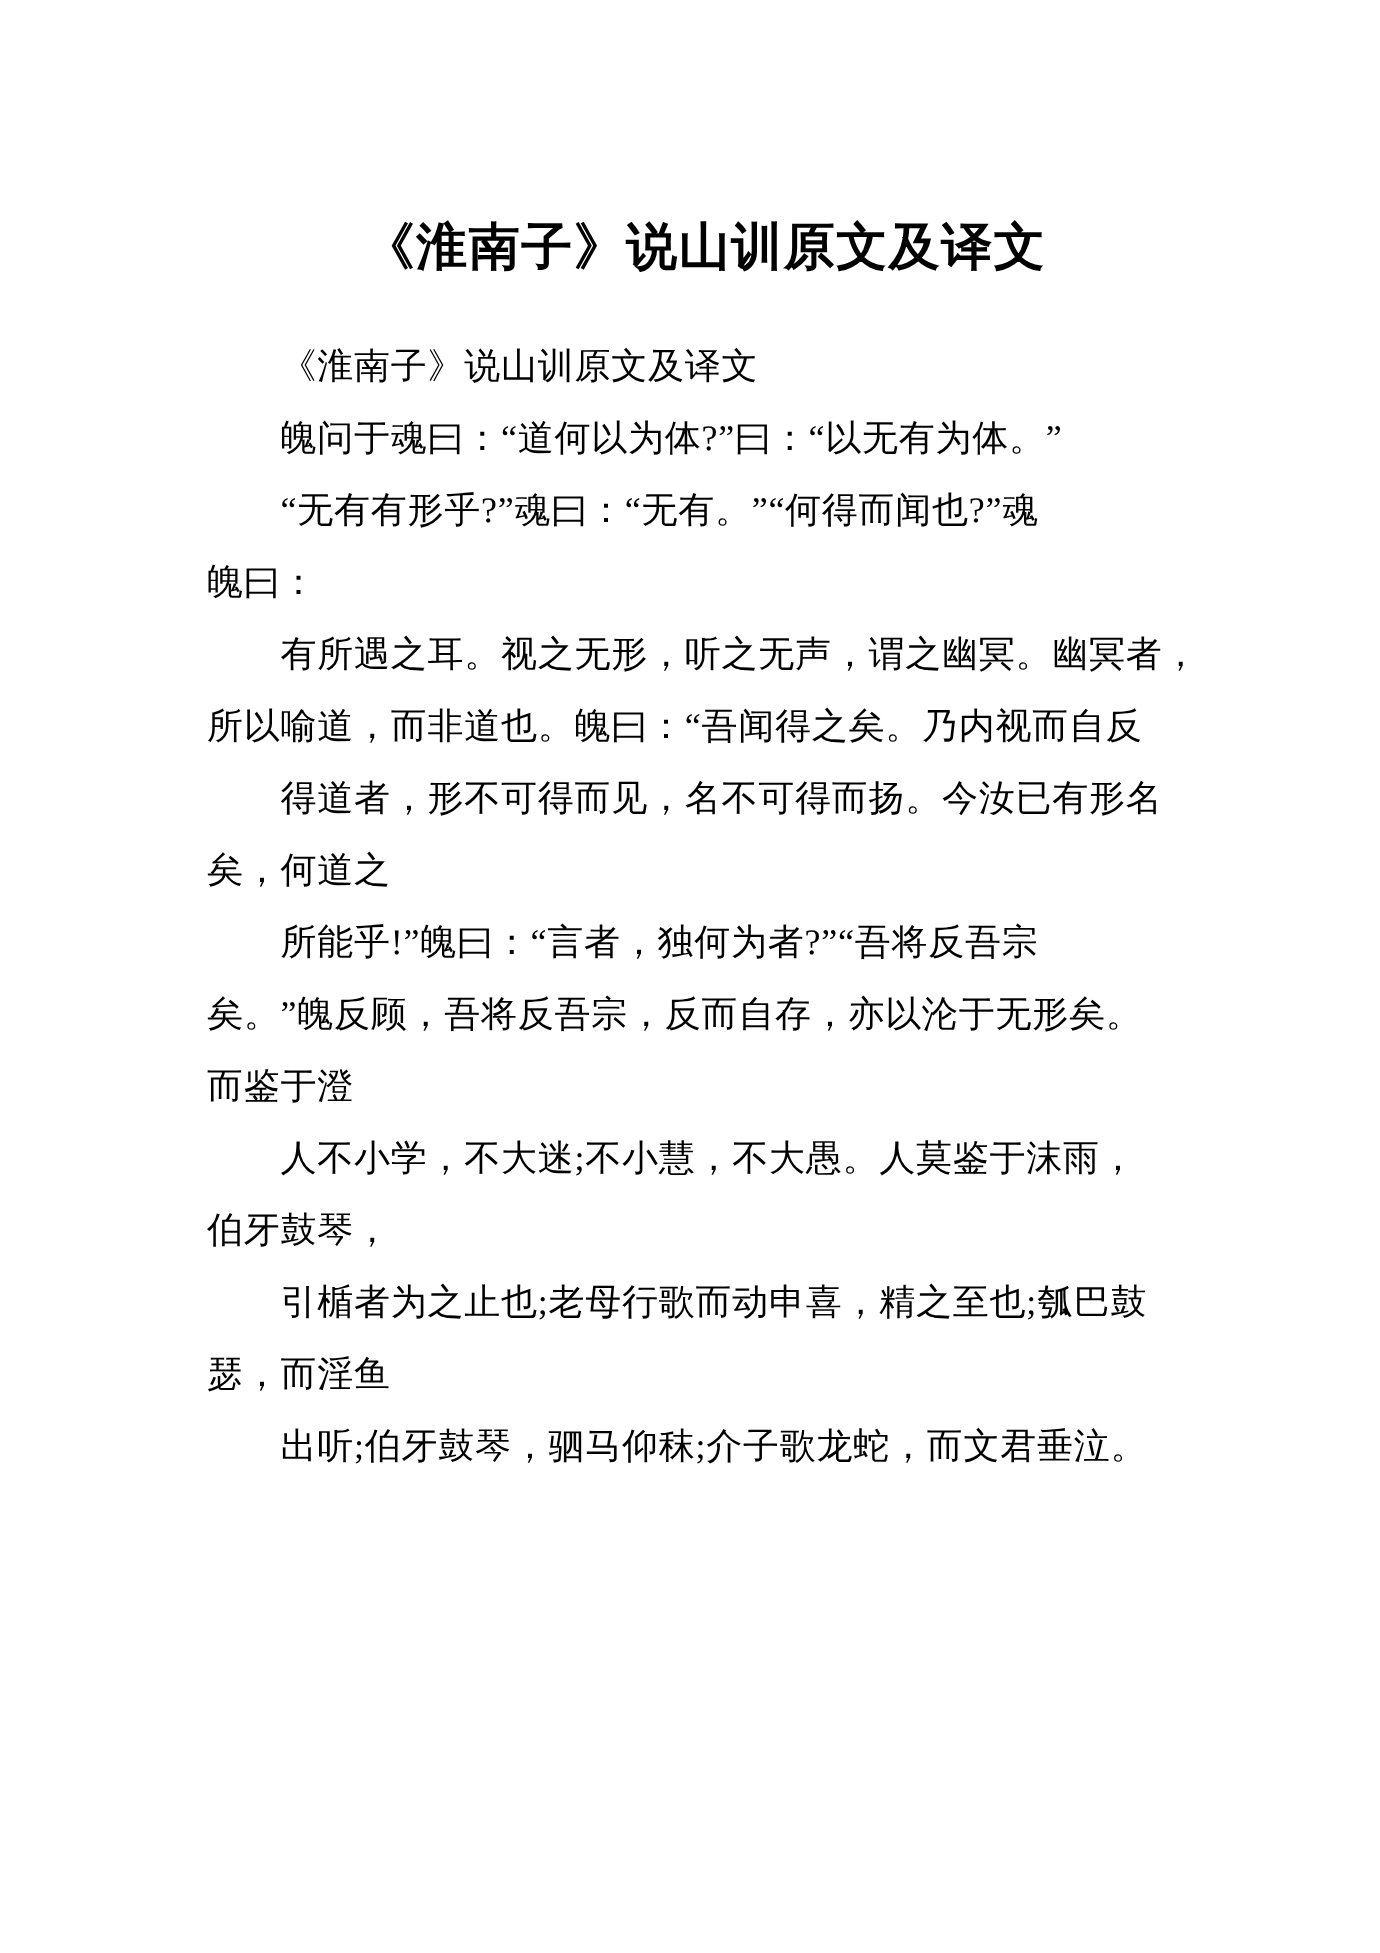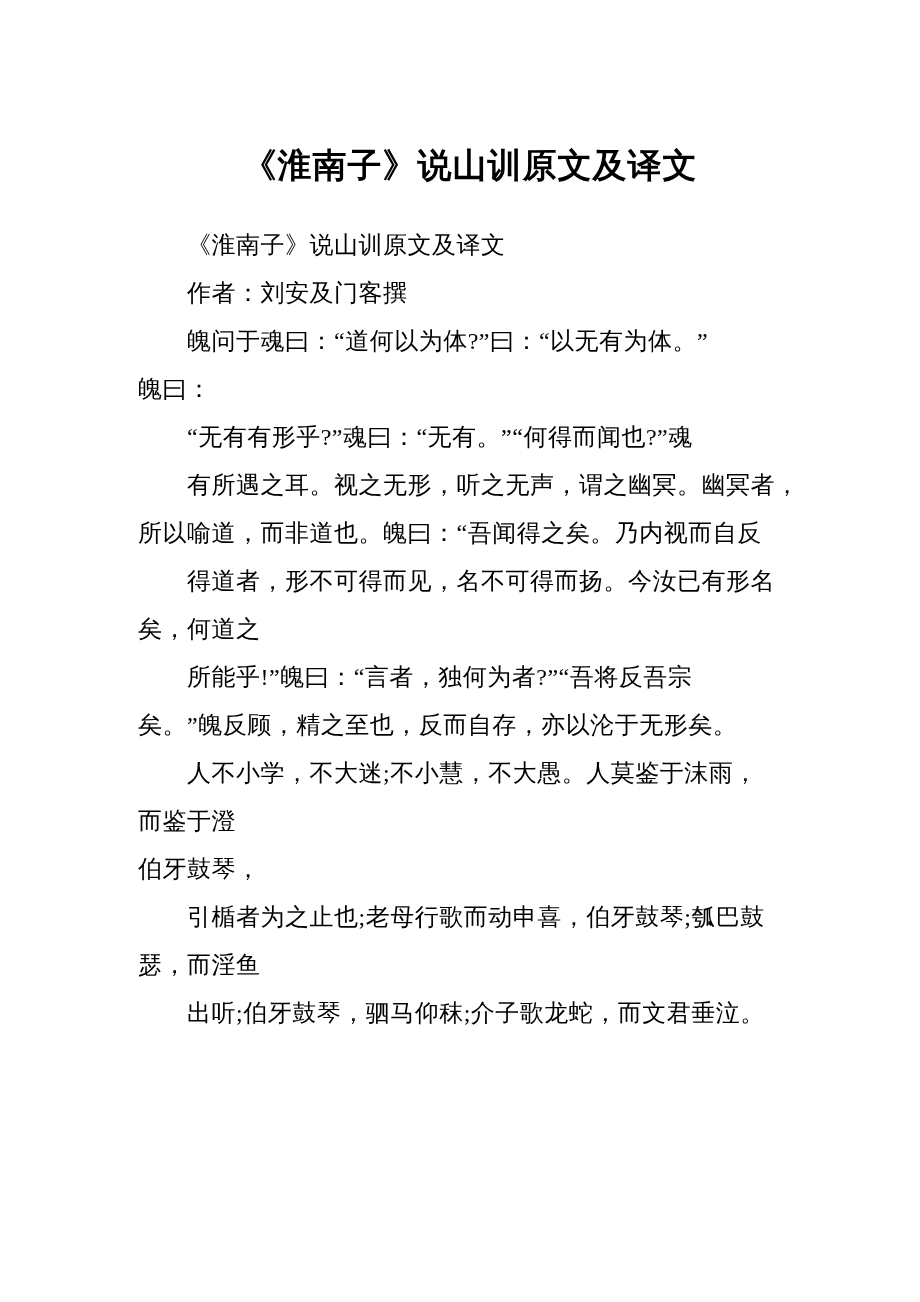--- a/index.html
+++ b/index.html
@@ -48,30 +48,29 @@
     padding-left: 49px;
   }
 </style>
 </head>
 <body>
 
 <div class="page">
   <h1 class="doc-title">《淮南子》说山训原文及译文</h1>
   <div class="body-lines" id="body-lines">
       <p class="line indent">《淮南子》说山训原文及译文</p>
-      <p class="line indent">作者：刘安及门客撰</p>
       <p class="line indent">魄问于魂曰：“道何以为体?”曰：“以无有为体。”</p>
+      <p class="line indent">“无有有形乎?”魂曰：“无有。”“何得而闻也?”魂</p>
       <p class="line">魄曰：</p>
-      <p class="line indent">“无有有形乎?”魂曰：“无有。”“何得而闻也?”魂</p>
       <p class="line indent">有所遇之耳。视之无形，听之无声，谓之幽冥。幽冥者，</p>
       <p class="line">所以喻道，而非道也。魄曰：“吾闻得之矣。乃内视而自反</p>
       <p class="line indent">得道者，形不可得而见，名不可得而扬。今汝已有形名</p>
       <p class="line">矣，何道之</p>
       <p class="line indent">所能乎!”魄曰：“言者，独何为者?”“吾将反吾宗</p>
-      <p class="line">矣。”魄反顾，精之至也，反而自存，亦以沦于无形矣。</p>
+      <p class="line">矣。”魄反顾，吾将反吾宗，反而自存，亦以沦于无形矣。</p>
+      <p class="line">而鉴于澄</p>
       <p class="line indent">人不小学，不大迷;不小慧，不大愚。人莫鉴于沫雨，</p>
-      <p class="line">而鉴于澄</p>
       <p class="line">伯牙鼓琴，</p>
-      <p class="line indent">引楯者为之止也;老母行歌而动申喜，伯牙鼓琴;瓠巴鼓</p>
+      <p class="line indent">引楯者为之止也;老母行歌而动申喜，精之至也;瓠巴鼓</p>
       <p class="line">瑟，而淫鱼</p>
       <p class="line indent">出听;伯牙鼓琴，驷马仰秣;介子歌龙蛇，而文君垂泣。</p>
     </div>
 </div>
 
 </body></html>

